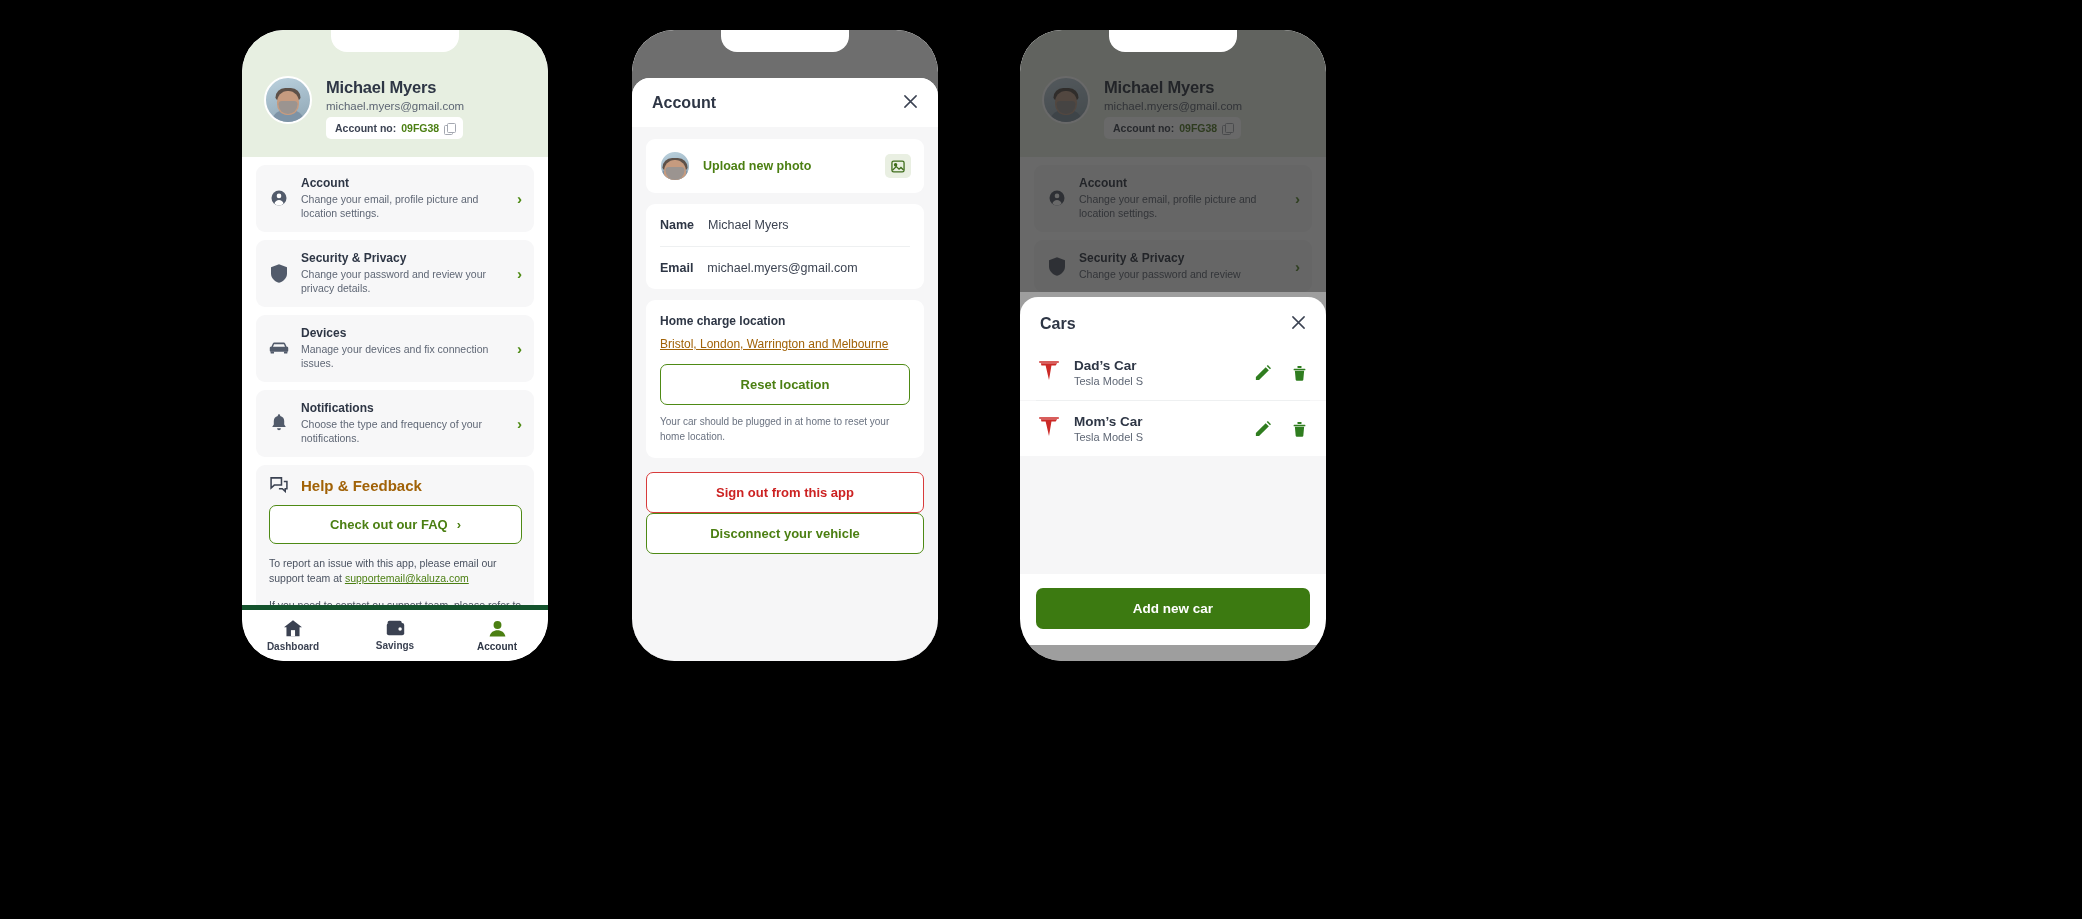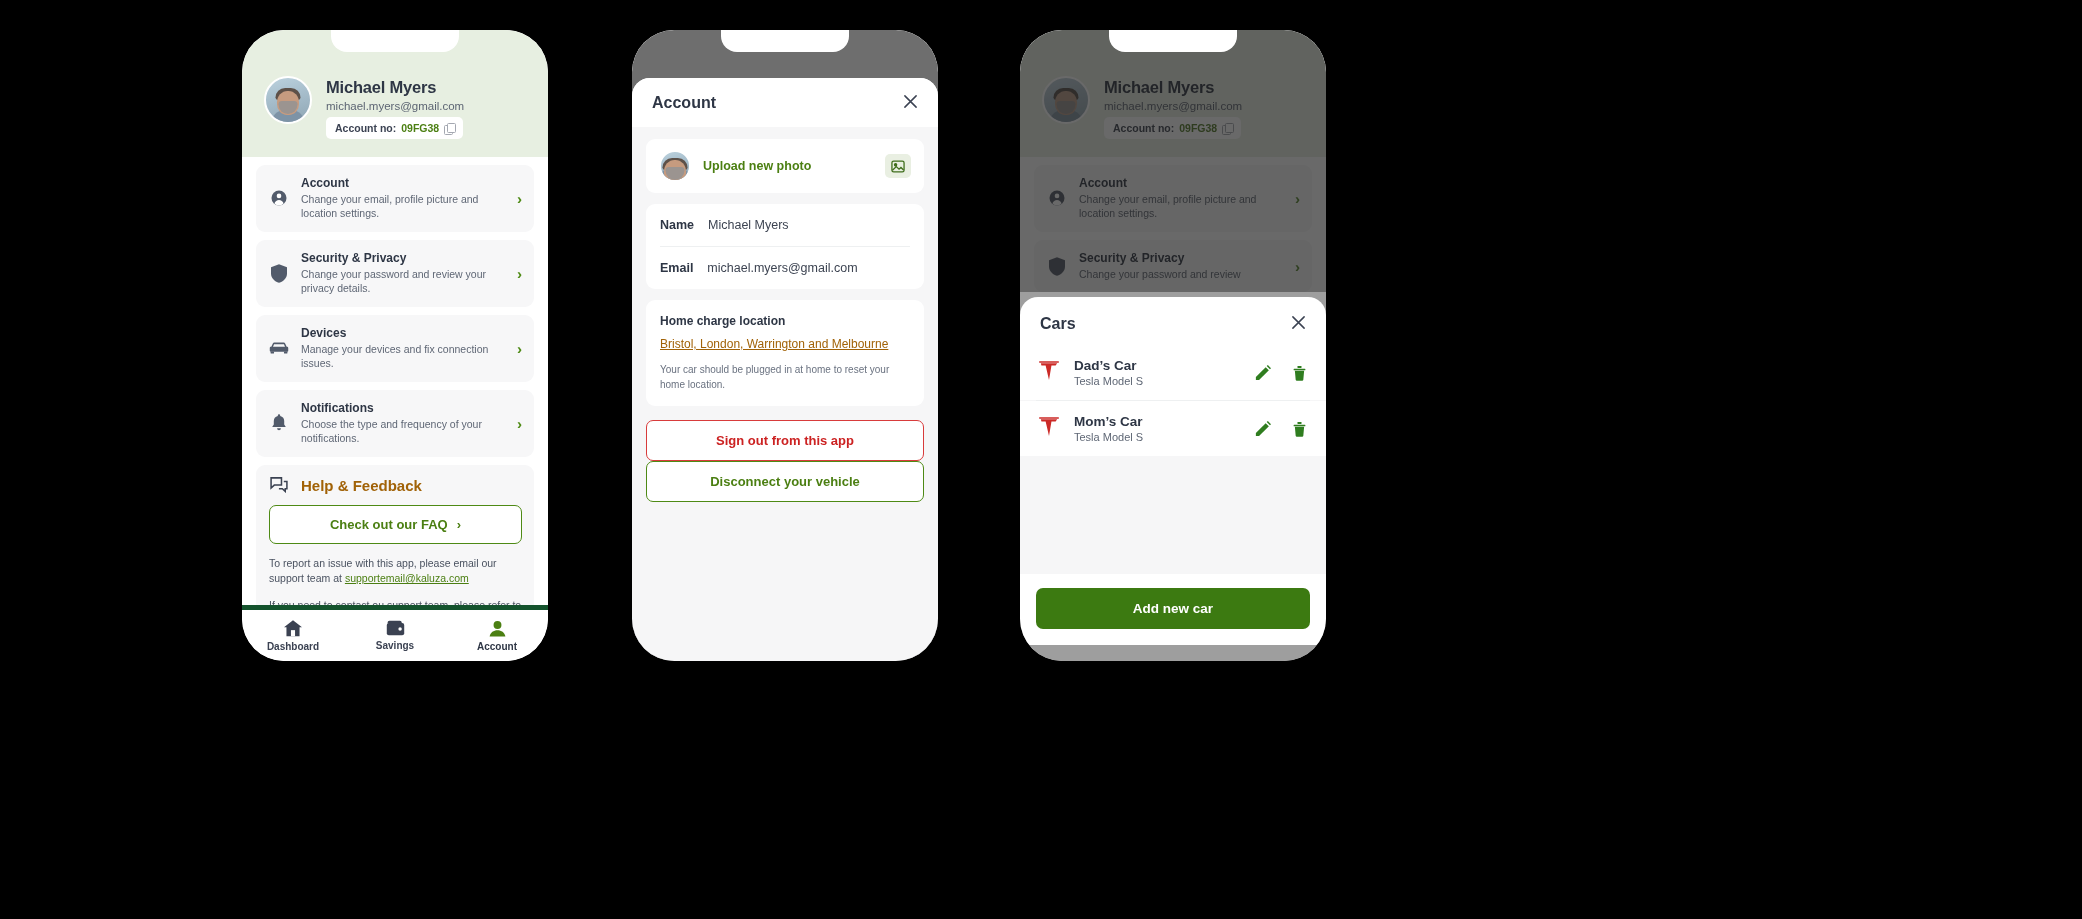--- a/index.html
+++ b/index.html
@@ -365,20 +365,21 @@
             <div class="hr"></div>
             <div class="field-row">
               <span class="field-label">Email</span>
               <span class="field-val">michael.myers@gmail.com</span>
             </div>
           </div>
 
           <div class="loc-card">
             <div class="loc-title">Home charge location</div>
             <div class="loc-val">Bristol, London, Warrington and Melbourne</div>
+            <div class="outline-btn">Reset location</div>
             <div class="loc-note">Your car should be plugged in at home to reset your home location.</div>
           </div>
 
           <div class="outline-btn red" style="margin-top:11px;">Sign out from this app</div>
           <div class="outline-btn" style="margin-top:0;">Disconnect your vehicle</div>
         </div>
       </div>
     </div>
   </div>
 

